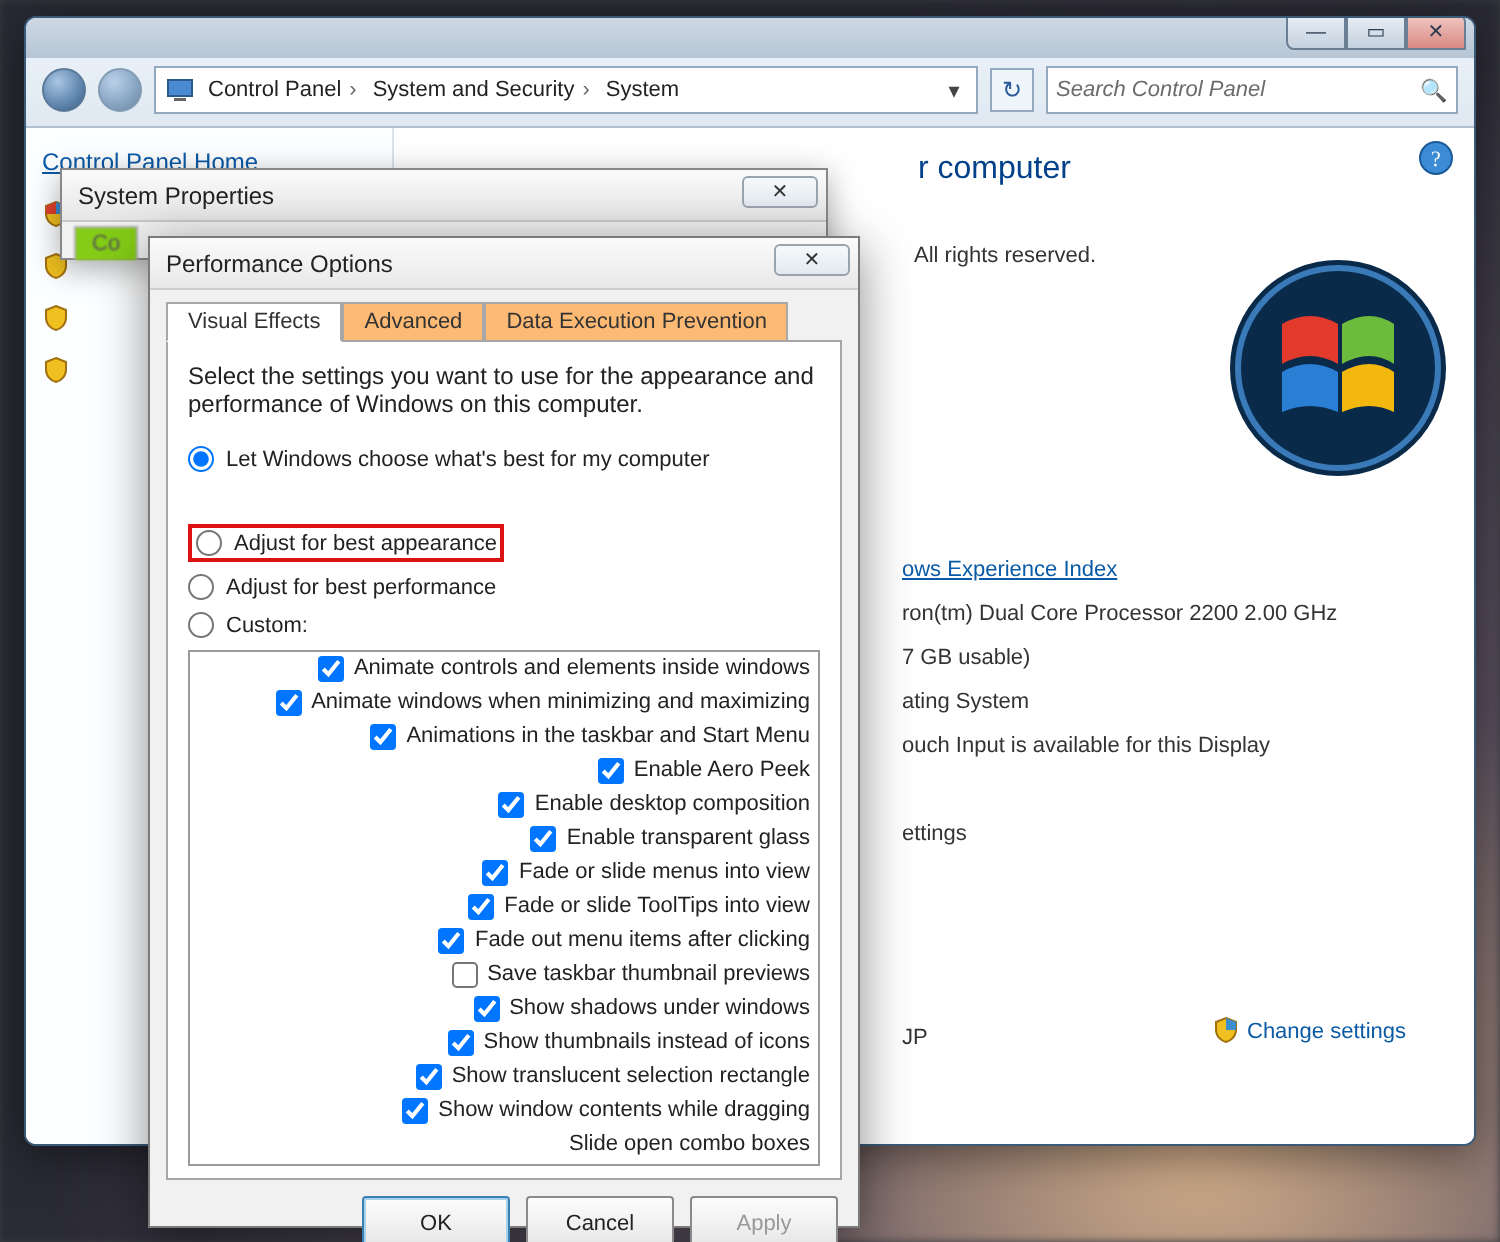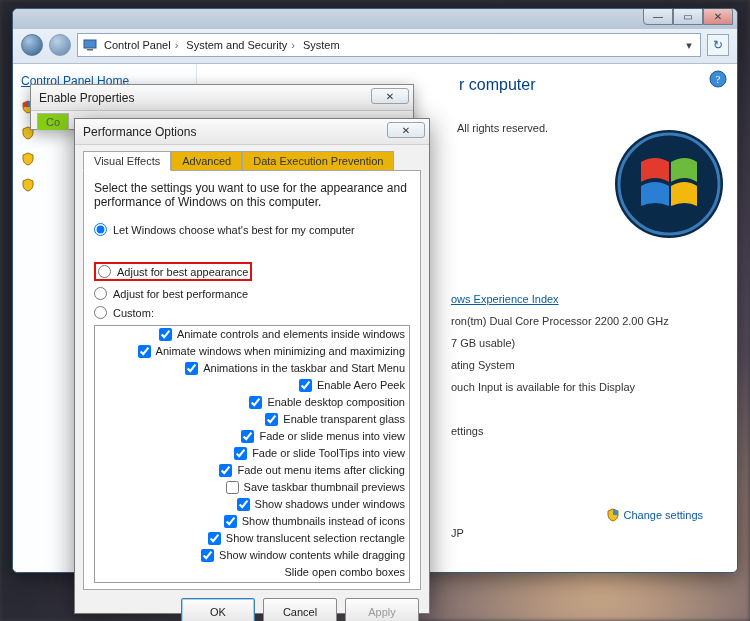--- a/index.html
+++ b/index.html
@@ -128,21 +128,21 @@
     left:74px; top:118px;
     width:356px; height:496px;
     background:#f1f1f1;
     border:1px solid #7a7a7a;
     box-shadow: 0 6px 24px rgba(0,0,0,.45);
   }
   .perf .dlg-title { height:26px; background:linear-gradient(#fbfbfb,#e8e8e8);
     border-bottom:1px solid #cfcfcf;
     display:flex;align-items:center;padding:0 8px;font-size:12px;color:#222;position:relative;}
   .perf-tabs { display:flex; padding:6px 8px 0; font-size:11px;}
-  .perf-tab { padding:3px 10px; border:1px solid #a7a7a7; background:#eab308;color:#333; border-bottom:none;}
+  .perf-tab { padding:3px 10px; border:1px solid #a7a7a7; background:#fdba74;color:#333; border-bottom:none;}
   .perf-tab.active { background:#fff; font-weight:normal; border-bottom:1px solid #fff; position:relative; z-index:2;}
   .perf-panel {
     margin:0 8px 0; background:#fff; border:1px solid #a7a7a7;
     height:420px; padding:10px 10px 8px; position:relative; margin-top:-1px; z-index:1;
   }
   .perf-desc { font-size:12px; color:#222; line-height:14px; }
   .radio-row { display:flex;align-items:center;gap:6px;margin-top:6px;font-size:11px;color:#222;}
   .radio-row input{margin:0;}
   .red-box { border:2px solid #d11; padding:1px 2px; display:inline-flex;align-items:center;gap:6px;margin-top:20px;}
   .list {
@@ -194,20 +194,24 @@
           </svg>
       </span>
       <span class="addr-seg">Control Panel</span>
       <span class="addr-seg">System and Security</span>
       <span class="addr-seg last">System</span>
       <span style="flex:1"></span>
       <span class="addr-drop">▾</span>
     </div>
     <div class="refresh-btn">
       <span>↻</span>
+    </div>
+    <div class="search-box">
+      <span>Search Control Panel</span>
+      <span class="mag">🔍</span>
     </div>
   </div>
   <div class="explorer-body">
     <div class="leftpane">
       <div class="cp-home">Control Panel Home</div>
       <div class="cp-item">
           <span class="shield">
             <svg viewBox="0 0 14 14">
               <path d="M7 1 L12 3 V7 C12 10 9.5 12.5 7 13 C4.5 12.5 2 10 2 7 V3 Z" fill="#f0c020" stroke="#a07010"></path>
               <path d="M7 1 L12 3 V7 L7 7 Z" fill="#3a8ed0"></path>
@@ -249,21 +253,21 @@
           <circle cx="60" cy="60" r="54" fill="#0a2a4a"></circle>
           <circle cx="60" cy="60" r="50" fill="none" stroke="#3a7ab8" stroke-width="3"></circle>
           <g transform="translate(32,32)">
             <path d="M0 6 Q14 -2 28 6 L28 26 Q14 18 0 26 Z" fill="#e23b2e"></path>
             <path d="M30 6 Q44 -2 56 6 L56 26 Q44 18 30 26 Z" fill="#6cbb3c"></path>
             <path d="M0 30 Q14 22 28 30 L28 50 Q14 44 0 50 Z" fill="#2a7fd4"></path>
             <path d="M30 30 Q44 22 56 30 L56 50 Q44 44 30 50 Z" fill="#f2b80e"></path>
           </g>
         </svg>
       </div>
-      <div class="sys-text" style="left:254px;top:224px">
+      <div class="sys-text" style="left:254px;top:210px">
         <div class="wei-link">ows Experience Index</div>
         <div>ron(tm) Dual Core Processor 2200   2.00 GHz</div>
         <div>7 GB usable)</div>
         <div>ating System</div>
         <div>ouch Input is available for this Display</div>
         <div style="height:22px"></div>
         <div>ettings</div>
         <div style="height:80px"></div>
         <div>JP</div>
       </div>
@@ -273,21 +277,21 @@
               <path d="M7 1 L12 3 V7 L7 7 Z" fill="#3a8ed0"></path>
             </svg></span>
         <span>Change settings</span>
       </div>
     </div>
   </div>
 </div>
 
 <div class="sysprops">
   <div class="dlg-title">
-    <span>Enable Properties</span>
+    <span>System Properties</span>
     <div class="dlg-x">✕</div>
   </div>
   <div class="sysprops-tabs">
     <div class="sp-tab">Co</div>
   </div>
 </div>
 
 <div class="perf">
   <div class="dlg-title">
     <span>Performance Options</span>

